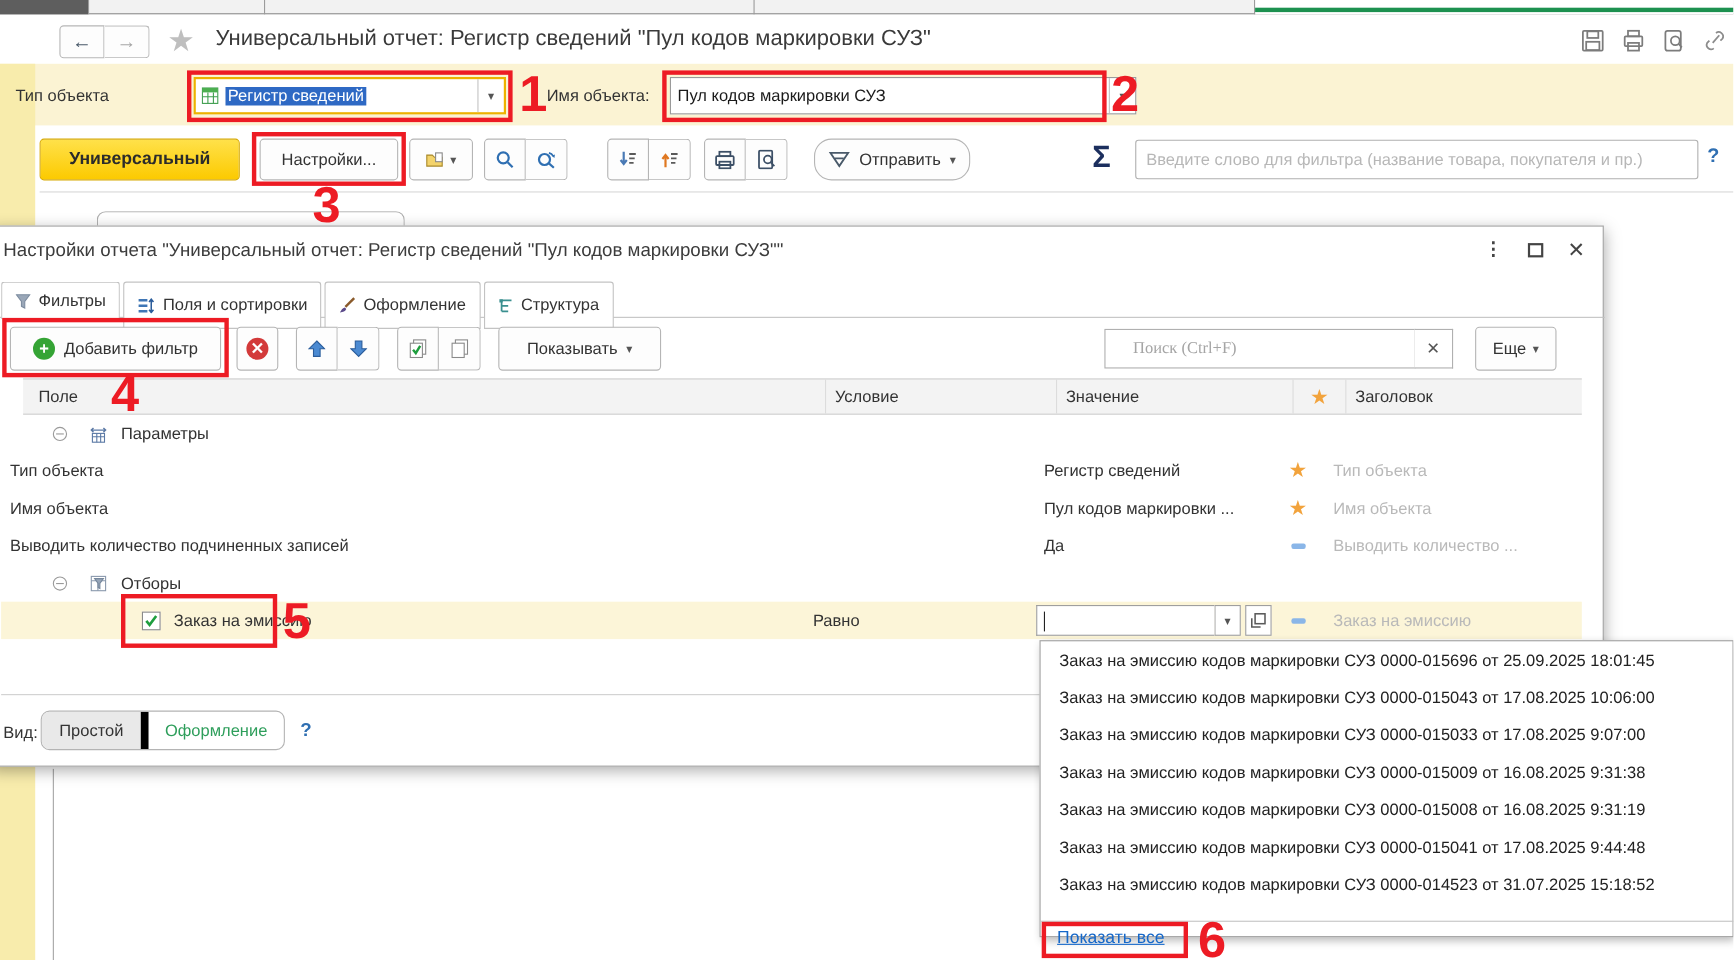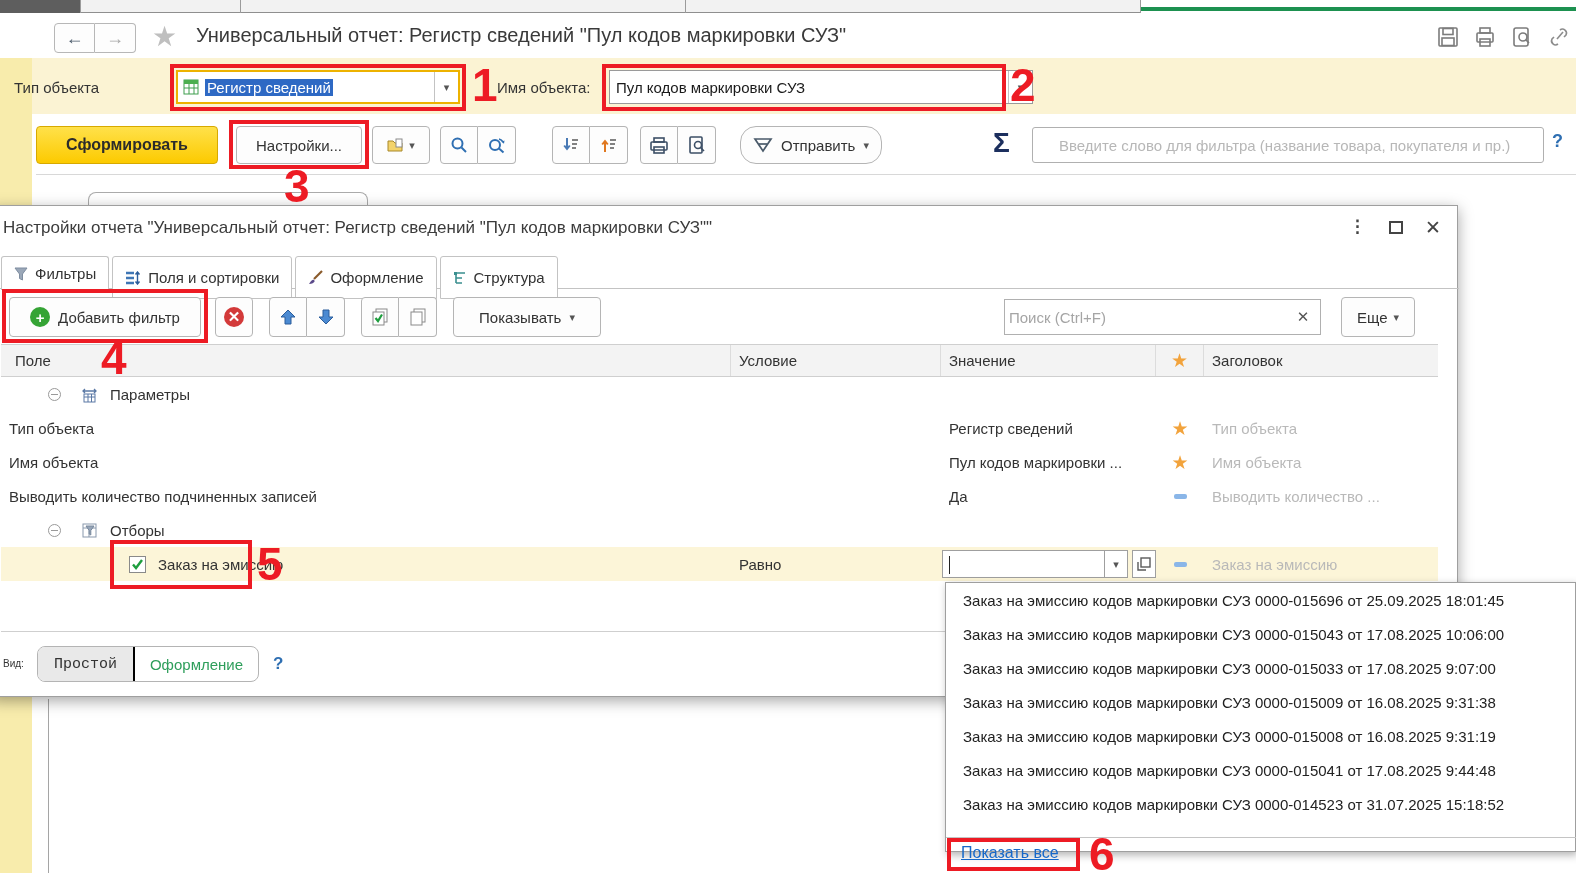--- a/index.html
+++ b/index.html
@@ -39,21 +39,21 @@
   #btn-generate { position:absolute; left:36px; top:126px; width:182px; height:38px; background:linear-gradient(#ffe14a,#fcca00); border:1px solid #d7a900; font-weight:bold; color:#2b2b2b; font-size:16px; }
   #btn-settings { position:absolute; left:236px; top:126px; width:126px; height:38px; }
   #btn-variants { position:absolute; left:372px; top:126px; width:58px; height:38px; gap:4px; }
   .btn-group { position:absolute; top:126px; display:flex; }
   .btn-group .gbtn { width:38px; height:38px; background:#fdfdfd; border:1px solid #b5b5b5; display:flex; align-items:center; justify-content:center; }
   .btn-group .gbtn:first-child { border-radius:4px 0 0 4px; }
   .btn-group .gbtn:last-child { border-radius:0 4px 4px 0; border-left:none; }
   #grp-search { left:440px; } #grp-sort { left:552px; } #grp-print { left:640px; }
   #btn-send { position:absolute; left:740px; top:126px; width:142px; height:38px; gap:8px;border-radius:16px; }
   .sigma { position:absolute; left:993px; top:127px; font-size:28px; font-weight:bold; color:#1c2f5e; }
-  #filter-input { position:absolute; left:1032px; top:127px; width:512px; height:36px; border:1px solid #b0b0b0; border-radius:3px; font-size:15px; color:#333; padding:0 26px; font-family:"Liberation Sans",sans-serif; }
+  #filter-input { position:absolute; left:1032px; top:127px; width:512px; height:36px; border:1px solid #b0b0b0; border-radius:3px; font-size:15px; color:#333; padding:0 9px; font-family:"Liberation Sans",sans-serif; }
   #filter-input::placeholder { color:#b7b7b7; }
   .help-q { position:absolute; left:1552px; top:131px; color:#2f6fb2; font-weight:bold; font-size:18px; }
 
   
   .report-line { position:absolute; left:36px; top:174px; width:1540px; height:1px; background:#d8d8d8; }
   .report-tab { position:absolute; left:88px; top:192px; width:280px; height:14px; background:#fff; border:1px solid #ababab; border-bottom:none; border-radius:8px 8px 0 0; }
   .below-line { position:absolute; left:48px; top:699px; width:1px; height:174px; background:#a5a5a5; }
 
   
   #dialog { position:absolute; left:-10px; top:205px; width:1468px; height:492px; background:#fff; border:1px solid #9f9f9f; box-shadow:0 4px 14px rgba(0,0,0,.35); z-index:10; }
@@ -71,29 +71,29 @@
   .dlg-toolbar { position:absolute; left:0; top:88px; width:1468px; height:46px; }
   #btn-addfilter { position:absolute; left:18px; top:3px; width:192px; height:40px; gap:8px; }
   .circle-ic { width:20px; height:20px; border-radius:50%; color:#fff; font-size:15px; font-weight:bold; display:flex; align-items:center; justify-content:center; }
   .circle-green { background:#35a435; }
   .circle-red { background:#d33a3a; }
   #btn-del { position:absolute; left:224px; top:3px; width:38px; height:40px; }
   #grp-move { position:absolute; left:278px; top:3px; display:flex; }
   #grp-check { position:absolute; left:370px; top:3px; display:flex; }
   #grp-move .gbtn, #grp-check .gbtn { height:40px; }
   #btn-show { position:absolute; left:462px; top:3px; width:148px; height:40px; gap:8px;text-align:right; }
-  #dlg-search { position:absolute; left:1013px; top:5px; width:283px; height:36px; border:1px solid #b0b0b0; font-size:15px; padding:0 4px; font-family:Liberation Sans, sans-serif; }
+  #dlg-search { position:absolute; left:1013px; top:5px; width:283px; height:36px; border:1px solid #b0b0b0; font-size:15px; padding:0 25px; font-family:Liberation Serif, serif; }
   #dlg-search::placeholder { color:#a5a5a5; }
   #dlg-search-clear { position:absolute; left:1295px; top:5px; width:35px; height:36px; border:1px solid #b0b0b0; border-left:none; background:#fff; display:flex; align-items:center; justify-content:center; color:#555; font-size:15px; }
   #btn-more { position:absolute; left:1350px; top:3px; width:74px; height:40px; gap:6px; }
   .dd-arrow { font-size:11px; color:#555; }
 
   
   .grid { position:absolute; left:10px; top:138px; width:1437px; }
-  .grid-header { display:flex; height:33px; background:#f3f3f3; border-top:1px solid #cfcfcf; border-bottom:1px solid #cfcfcf; font-size:15px; color:#333; align-items:center; }
+  .grid-header { display:flex; height:33px; background:#f3f3f3; border-top:1px solid #cfcfcf; border-bottom:1px solid #cfcfcf; font-size:15px; color:#333; align-items:center;margin-left:20px; }
   .gh { border-right:1px solid #dcdcdc; height:100%; display:flex; align-items:center; padding-left:8px; }
   .col-field { width:730px; } .col-cond { width:210px; } .col-val { width:215px; }
   .col-flag { width:48px; justify-content:center; padding-left:0; }
   .col-head { flex:1; border-right:none; }
   .grow { display:flex; height:34px; align-items:center; font-size:15px; color:#333; position:relative; }
   .grow .cell { height:100%; display:flex; align-items:center; padding-left:8px; }
   .grow .cell.center { justify-content:center; padding-left:0; }
   .toggle { width:13px; height:13px; border:1px solid #9a9a9a; border-radius:50%; position:relative; margin-left:47px; flex:0 0 auto; }
   .toggle::after { content:""; position:absolute; left:2px; right:2px; top:5px; height:1px; background:#9a9a9a; }
   .gicon { margin-left:20px; flex:0 0 auto; }
@@ -107,24 +107,24 @@
   .grid-bottom { position:absolute; left:10px; top:425px; width:1437px; height:1px; background:#cfcfcf; }
 
   
   .editor { position:absolute; left:941px; top:3px; height:28px; display:flex; }
   .editor .einput { width:162px; height:28px; background:#fff; border:1px solid #9f9f9f; border-right:none; position:relative; }
   .editor .einput .caret { position:absolute; left:6px; top:5px; width:1px; height:18px; background:#222; }
   .editor .ebtn { width:24px; height:28px; background:#fff; border:1px solid #9f9f9f; display:flex; align-items:center; justify-content:center; font-size:11px; color:#555; }
   .editor .eopen { margin-left:4px; width:24px; height:28px; background:#fff; border:1px solid #9f9f9f; display:flex; align-items:center; justify-content:center; }
 
   
-  .dlg-footer-label { position:absolute; left:12px; top:452px; font-size:10px; color:#333; }
+  .dlg-footer-label { position:absolute; left:12px; top:452px; font-size:15px; color:#333; }
   .viewswitch { position:absolute; left:46px; top:440px; width:222px; height:36px; border:1px solid #b4b4b4; border-radius:8px; display:flex; overflow:hidden; background:#fff; }
   .vs-opt { display:flex; align-items:center; justify-content:center; font-size:15px; height:100%; }
-  .vs-simple { width:97px; background:#e9e9e9; color:#333; border-right:2px solid #000000;font-family:Liberation Mono, monospace; }
+  .vs-simple { width:97px; background:#e9e9e9; color:#333; border-right:7px solid #000000; }
   .vs-adv { flex:1; color:#2e9e5b; }
   .dlg-footer-help { position:absolute; left:282px; top:448px; color:#2f6fb2; font-weight:bold; font-size:17px; }
 
   
   #dropdown { position:absolute; left:945px; top:582px; width:631px; height:270px; background:#fff; border:1px solid #9f9f9f; box-shadow:2px 3px 8px rgba(0,0,0,.3); z-index:50; }
   .dd-item { height:34px; display:flex; align-items:center; padding-left:17px; font-size:15px; color:#222; white-space:nowrap; }
   .dd-sep { position:absolute; left:0; top:254px; width:631px; height:1px; background:#c4c4c4; }
   .dd-showall { position:absolute; left:15px; top:261px; font-size:16px; color:#1668c9; text-decoration:underline; }
 
   
@@ -230,21 +230,21 @@
   </div>
   <div class="band-label" style="left:497px">Имя объекта:</div>
   <div class="combo" id="combo-name">
     <span class="cval">Пул кодов маркировки СУЗ</span>
     <span class="dd">
         <span>▾</span>
       </span>
   </div>
 
   <div class="btn" id="btn-generate">
-      <span>Сформировать</span>
+      <span>Универсальный</span>
     </div>
   <div class="btn" id="btn-settings">
       <span>Настройки...</span>
     </div>
   <div class="btn" id="btn-variants">
     <span>
       <svg width="18" height="16" viewBox="0 0 18 16">
           <path d="M1 4 L1 14 L15 14 L15 6 L8 6 L6 4 Z" fill="#f3d36b" stroke="#a8882a"></path>
           <rect x="9" y="2" width="6" height="8" fill="#fff" stroke="#8a8a8a"></rect>
         </svg>

